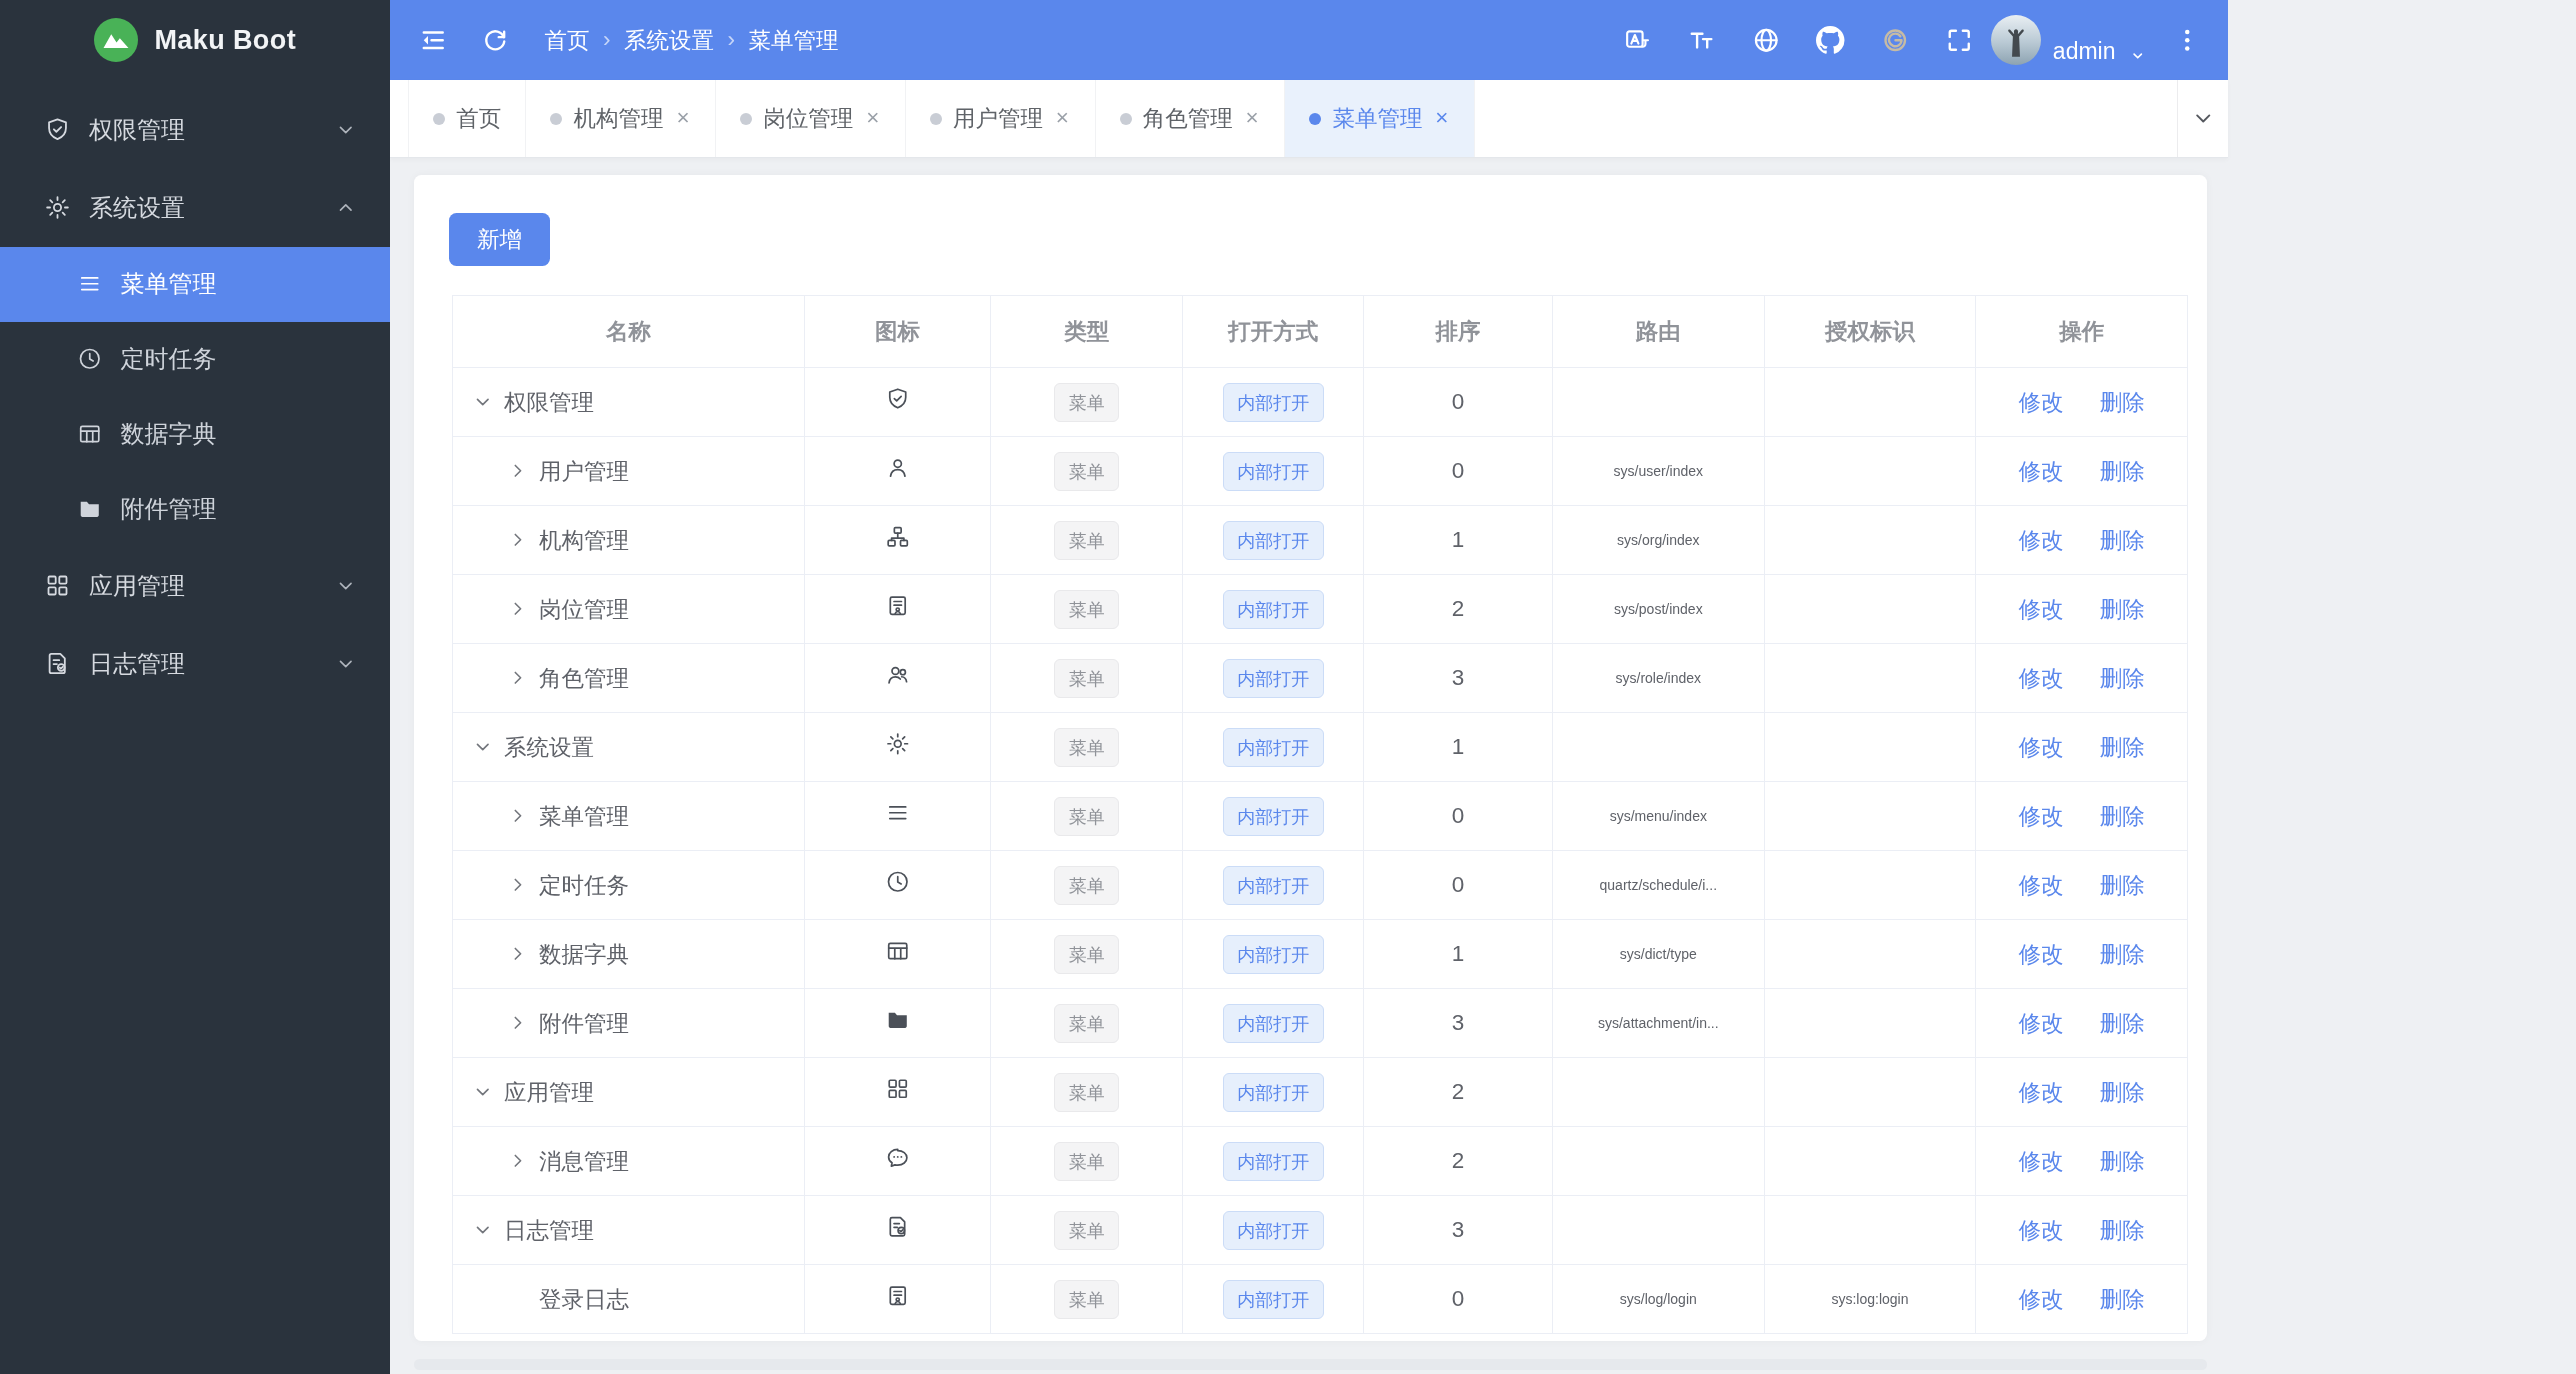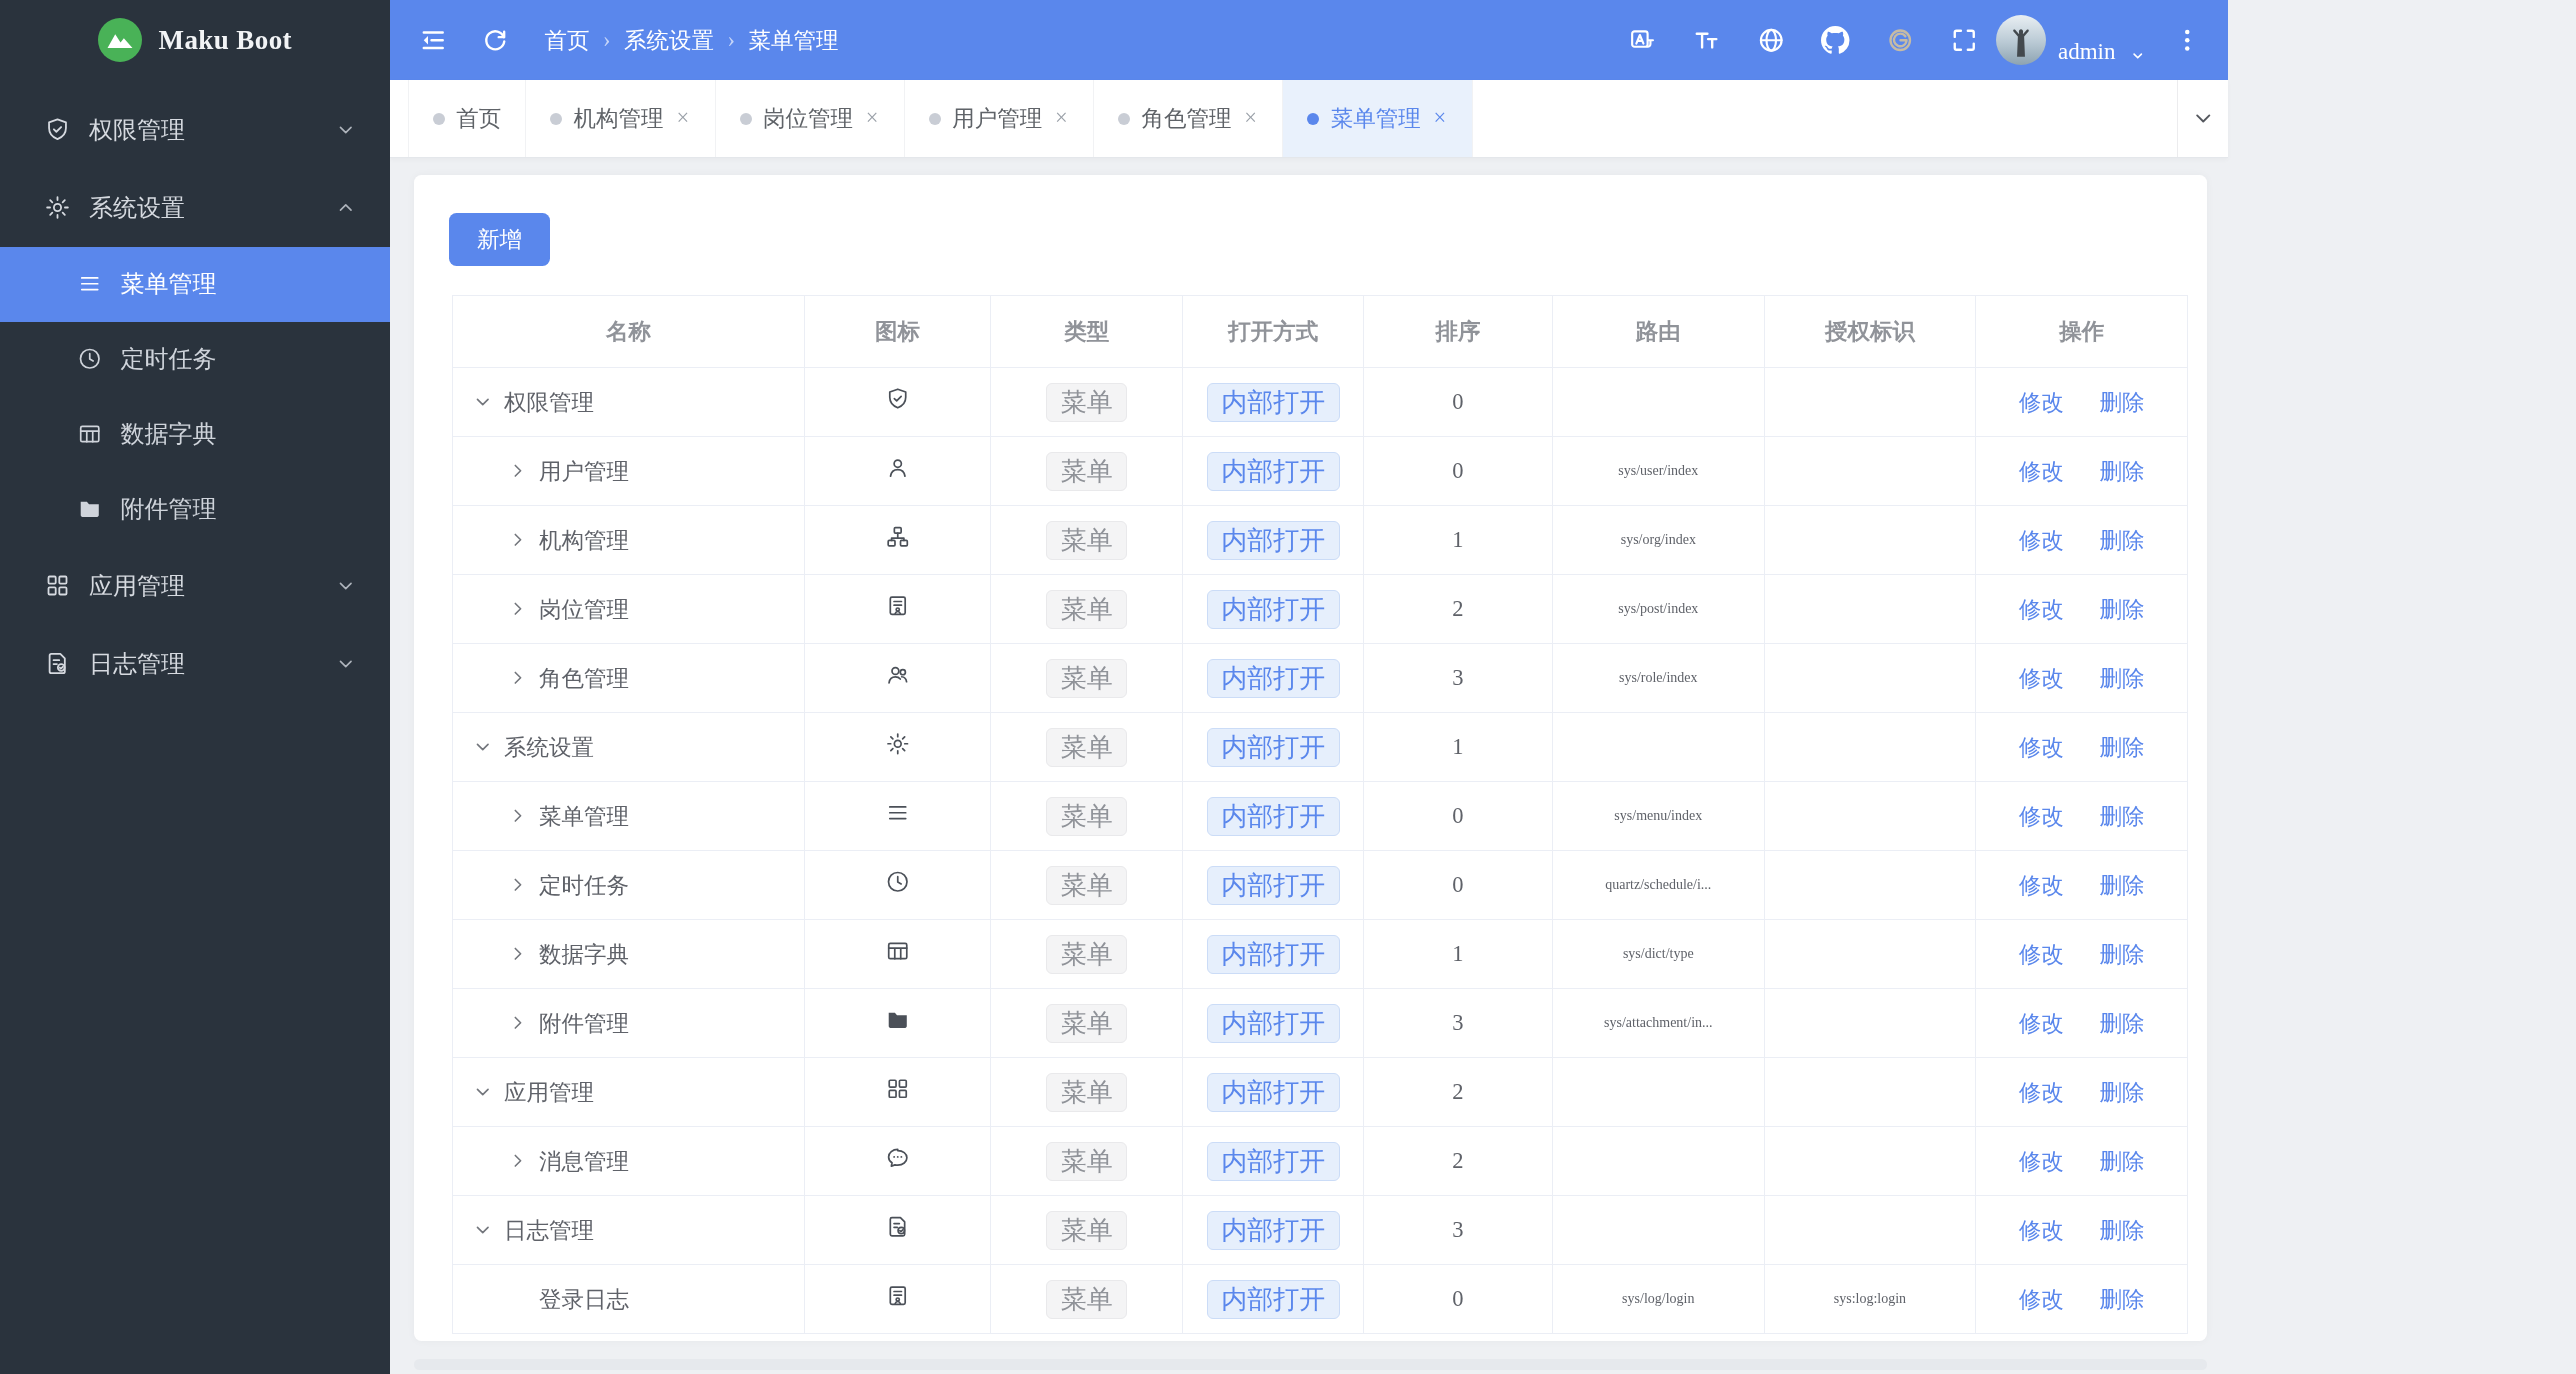--- a/index.html
+++ b/index.html
@@ -7,21 +7,21 @@
     --sidebar-bg:#2a333d;
     --content-bg:#eef0f3;
     --tab-active-bg:#e9f1fc;
     --border:#ebeef5;
     --cell-text:#5f6269;
     --muted:#909399;
   }
   *{box-sizing:border-box;}
   html,body{margin:0;padding:0;}
   body{width:2576px;height:1374px;overflow:hidden;font-family:"Liberation Sans","DejaVu Sans",sans-serif;background:var(--content-bg);}
-  .app{position:relative;width:2228px;height:1374px;font-family:Liberation Serif, serif;}
+  .app{position:relative;width:2228px;height:1374px;}
 
   
   .sidebar{position:absolute;left:0;top:0;width:390px;height:1374px;background:var(--sidebar-bg);z-index:3;}
   .logo{height:80px;display:flex;align-items:center;justify-content:center;gap:16.5px;color:#f2f4f6;}
   .logo-mark svg{width:44px;height:44px;display:block;}
   .logo-text{font-size:27px;font-weight:bold;letter-spacing:0.4px;}
   .menu{padding-top:10.5px;}
   .mi{height:78px;display:flex;align-items:center;padding:0 35px 0 44px;color:#d6dae0;font-size:24px;cursor:pointer;}
   .mi .icon svg{width:27px;height:27px;display:block;}
   .mi .mi-label{margin-left:18px;}
@@ -70,21 +70,21 @@
   th{height:72px;font-size:22.5px;font-weight:bold;color:var(--muted);border:0.8px solid var(--border);background:#fff;}
   td{height:69px;font-size:22.5px;color:var(--cell-text);border:0.8px solid var(--border);text-align:center;overflow:hidden;white-space:nowrap;}
   td.name-td{text-align:left;padding-left:19.5px;}
   .name-wrap{display:flex;align-items:center;gap:12px;}
   .name-wrap.lvl1{margin-left:35px;}
   .tree-toggle{display:inline-flex;width:19.5px;height:19.5px;color:#73767c;cursor:pointer;flex:0 0 auto;}
   .tree-toggle svg{width:19.5px;height:19.5px;display:block;}
   .tree-toggle.hidden{visibility:hidden;}
   .cell-icon{display:inline-flex;color:#4b5058;}
   .cell-icon svg{width:25.5px;height:25.5px;display:block;}
-  .tag{display:inline-block;height:39px;line-height:38px;padding:0 13.5px;border-radius:6px;font-size:26px;}
+  .tag{display:inline-block;height:39px;line-height:38px;padding:0 13.5px;border-radius:6px;font-size:18px;}
   .tag-gray{background:#f4f4f5;color:var(--muted);border:0.8px solid #e9e9eb;}
   .tag-blue{background:#e6effc;color:var(--primary);border:0.8px solid #cbdcf7;}
   .route-text{font-size:14px;text-align:center;}
   .op{color:var(--primary);margin:0 15px;cursor:pointer;text-decoration:none;text-align:center;}
   .bottom-strip{position:absolute;left:24px;right:21px;bottom:4.5px;height:10.5px;background:#e3e6ea;border-radius:5.3px;opacity:.7;}
 </style>
 </head>
 <body>
 
 <div class="app">

